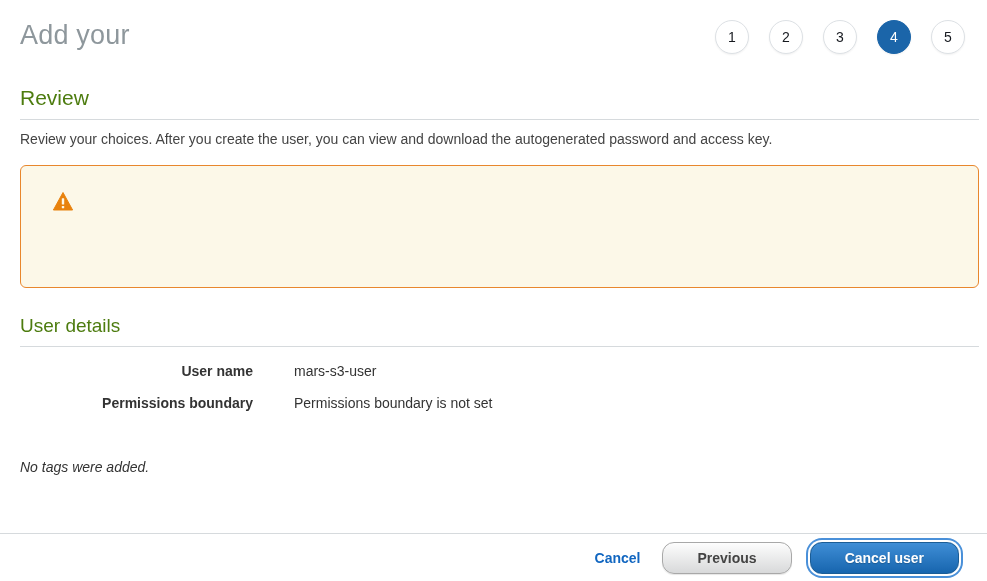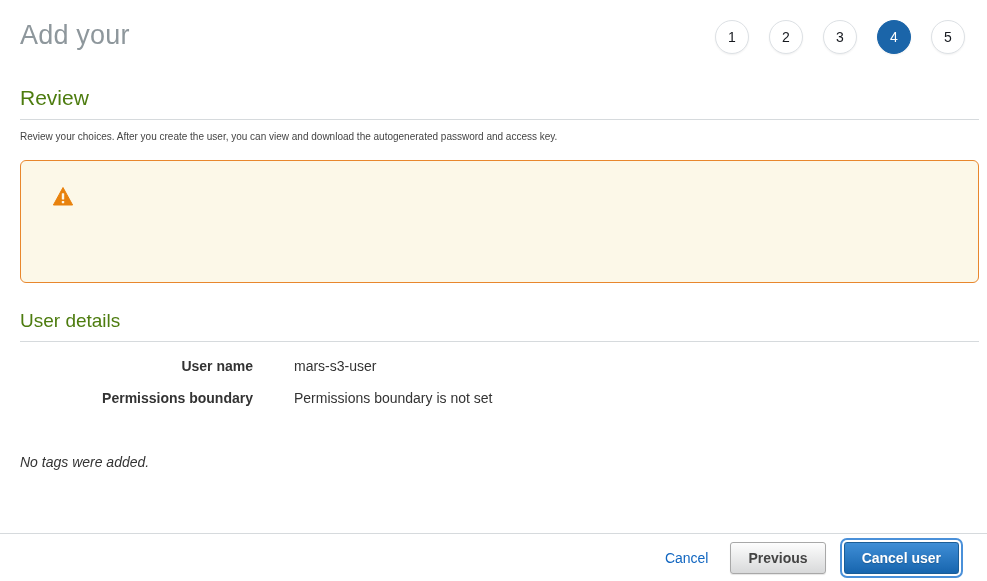--- a/index.html
+++ b/index.html
@@ -13,21 +13,21 @@
   .step { width: 34px; height: 34px; border-radius: 50%; border: 1px solid #dde1e5; background: #fff;
           color: #16191f; font-size: 14px; display: flex; align-items: center; justify-content: center;
           box-shadow: 0 1px 2px rgba(0,0,0,0.06); }
   .step.active { background: #1b65a9; border-color: #1b65a9; color: #fff; }
 
   
   .content { margin: 0 8px 0 20px; }
   .section-heading { font-size: 21px; font-weight: 400; color: #4d7c0f; padding-bottom: 9px; border-bottom: 1px solid #d6dadd; }
   .section-heading.sub { font-size: 19px; }
   .review-section { margin-top: 32px; }
-  .review-desc { margin-top: 11px; font-size: 10px; color: #444; }
+  .review-desc { margin-top: 11px; font-size: 14px; color: #444; }
 
   
   .warning-box { margin-top: 18px; border: 1px solid #e8872d; border-radius: 6px; background: #fcf8e8;
                  padding: 25px 36px 24px 32px; display: flex; min-height: 123px; }
   .warning-icon { flex: 0 0 auto; width: 20px; margin-top: 1px; }
   .warning-content { margin-left: 21px; }
   .warning-title { font-size: 16px; color: #e17309; }
   .warning-body { margin-top: 7px; font-size: 14px; color: #444; line-height: 22px; max-width: 856px; }
 
   
@@ -37,23 +37,23 @@
   .detail-label { width: 233px; text-align: right; font-size: 14px; font-weight: bold; color: #333; flex: 0 0 auto; }
   .detail-value { margin-left: 41px; font-size: 14px; color: #333; }
 
   
   .tags-section { margin-top: 40px; }
   .tags-empty { margin-top: 14px; font-size: 14px; font-style: italic; color: #333; }
 
   
   .footer { position: absolute; left: 0; right: 0; top: 533px; border-top: 1px solid #d6dadd; background: #fff;
             height: 48px; display: flex; justify-content: flex-end; align-items: center; padding-right: 25px; gap: 18px; }
-  .cancel-link { font-size: 14px; font-weight: normal; color: #1166c0; text-decoration: none; cursor: pointer; margin-right: 4px; }
-  .btn { font-family: "Liberation Sans", sans-serif; font-size: 14px; font-weight: bold; border-radius: 3px;
-         padding: 7px 17px; cursor: pointer; }
+  .cancel-link { font-size: 14px; font-weight: bold; color: #1166c0; text-decoration: none; cursor: pointer; margin-right: 4px; }
+  .btn { font-family: "Liberation Sans", sans-serif; font-size: 14px; font-weight: bold; border-radius: 12px;
+         padding: 7px 34px; cursor: pointer; }
   .btn-previous { color: #444; border: 1px solid #a8a8a8; background: linear-gradient(#fdfdfd, #d8d9da);
                   box-shadow: 0 1px 1px rgba(0,0,0,0.1); }
   .btn-create { color: #fff; border: 1px solid #1b5d96; background: linear-gradient(#3f8ed6, #1765ae);
                 box-shadow: 0 0 0 2px #fff, 0 0 0 4px #4a90d9; margin-right: 3px;
                 text-shadow: 0 1px 1px rgba(0,0,0,0.2); }
 </style>
 </head>
 <body>
 
 <div class="header">

